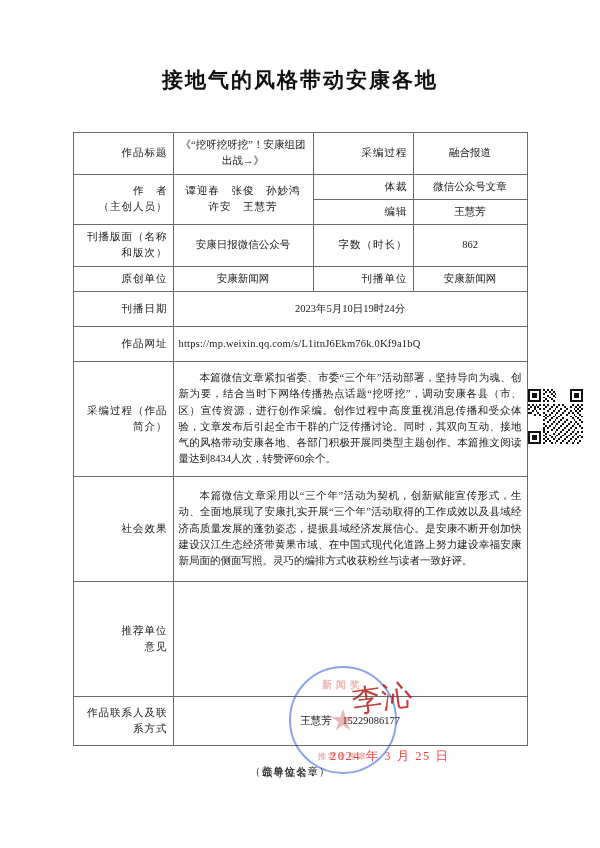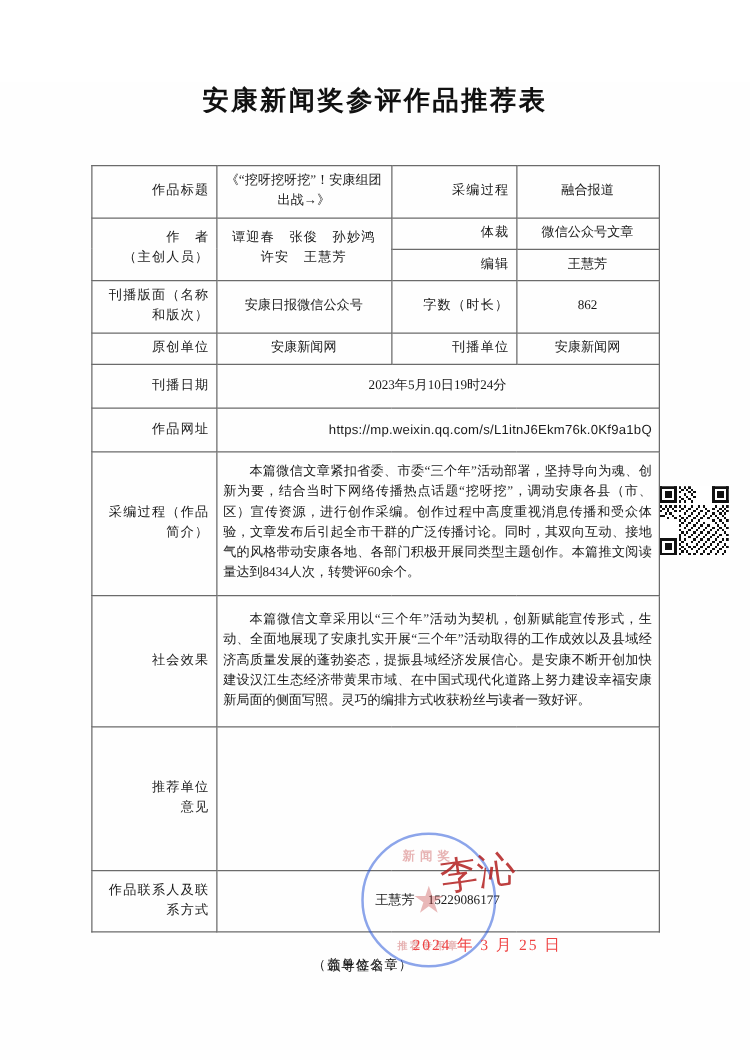--- a/index.html
+++ b/index.html
@@ -57,23 +57,23 @@
     font-size: 9.5px;
   }
   .body-text {
     text-align: justify;
     font-size: 9.3px;
     line-height: 1.72;
     padding: 7px 8px;
     text-indent: 2em;
   }
   .url-cell {
-    text-align: right;
+    text-align: left;
     font-size: 8.5px;
-    font-family: Liberation Sans, sans-serif;
+    font-family: Liberation Serif, serif;
     letter-spacing: 0.2px;
     position: relative;
   }
   .authors {
     text-align: center;
     line-height: 1.9;
     font-size: 9.5px;
     letter-spacing: 1px;
   }
   .two-line {
@@ -167,21 +167,21 @@
     color: #c23a3a;
     font-size: 26px;
     opacity: 0.7;
   }
 </style>
 </head>
 <body>
 
 <div class="page">
 
-  <div class="doc-title">安康新闻奖参评作品推荐表</div>
+  <div class="doc-title">接地气的风格带动安康各地</div>
 
   <table class="form">
     <colgroup>
       <col style="width:100px">
       <col style="width:140px">
       <col style="width:100px">
       <col style="width:114px">
     </colgroup>
     <tbody>
 

